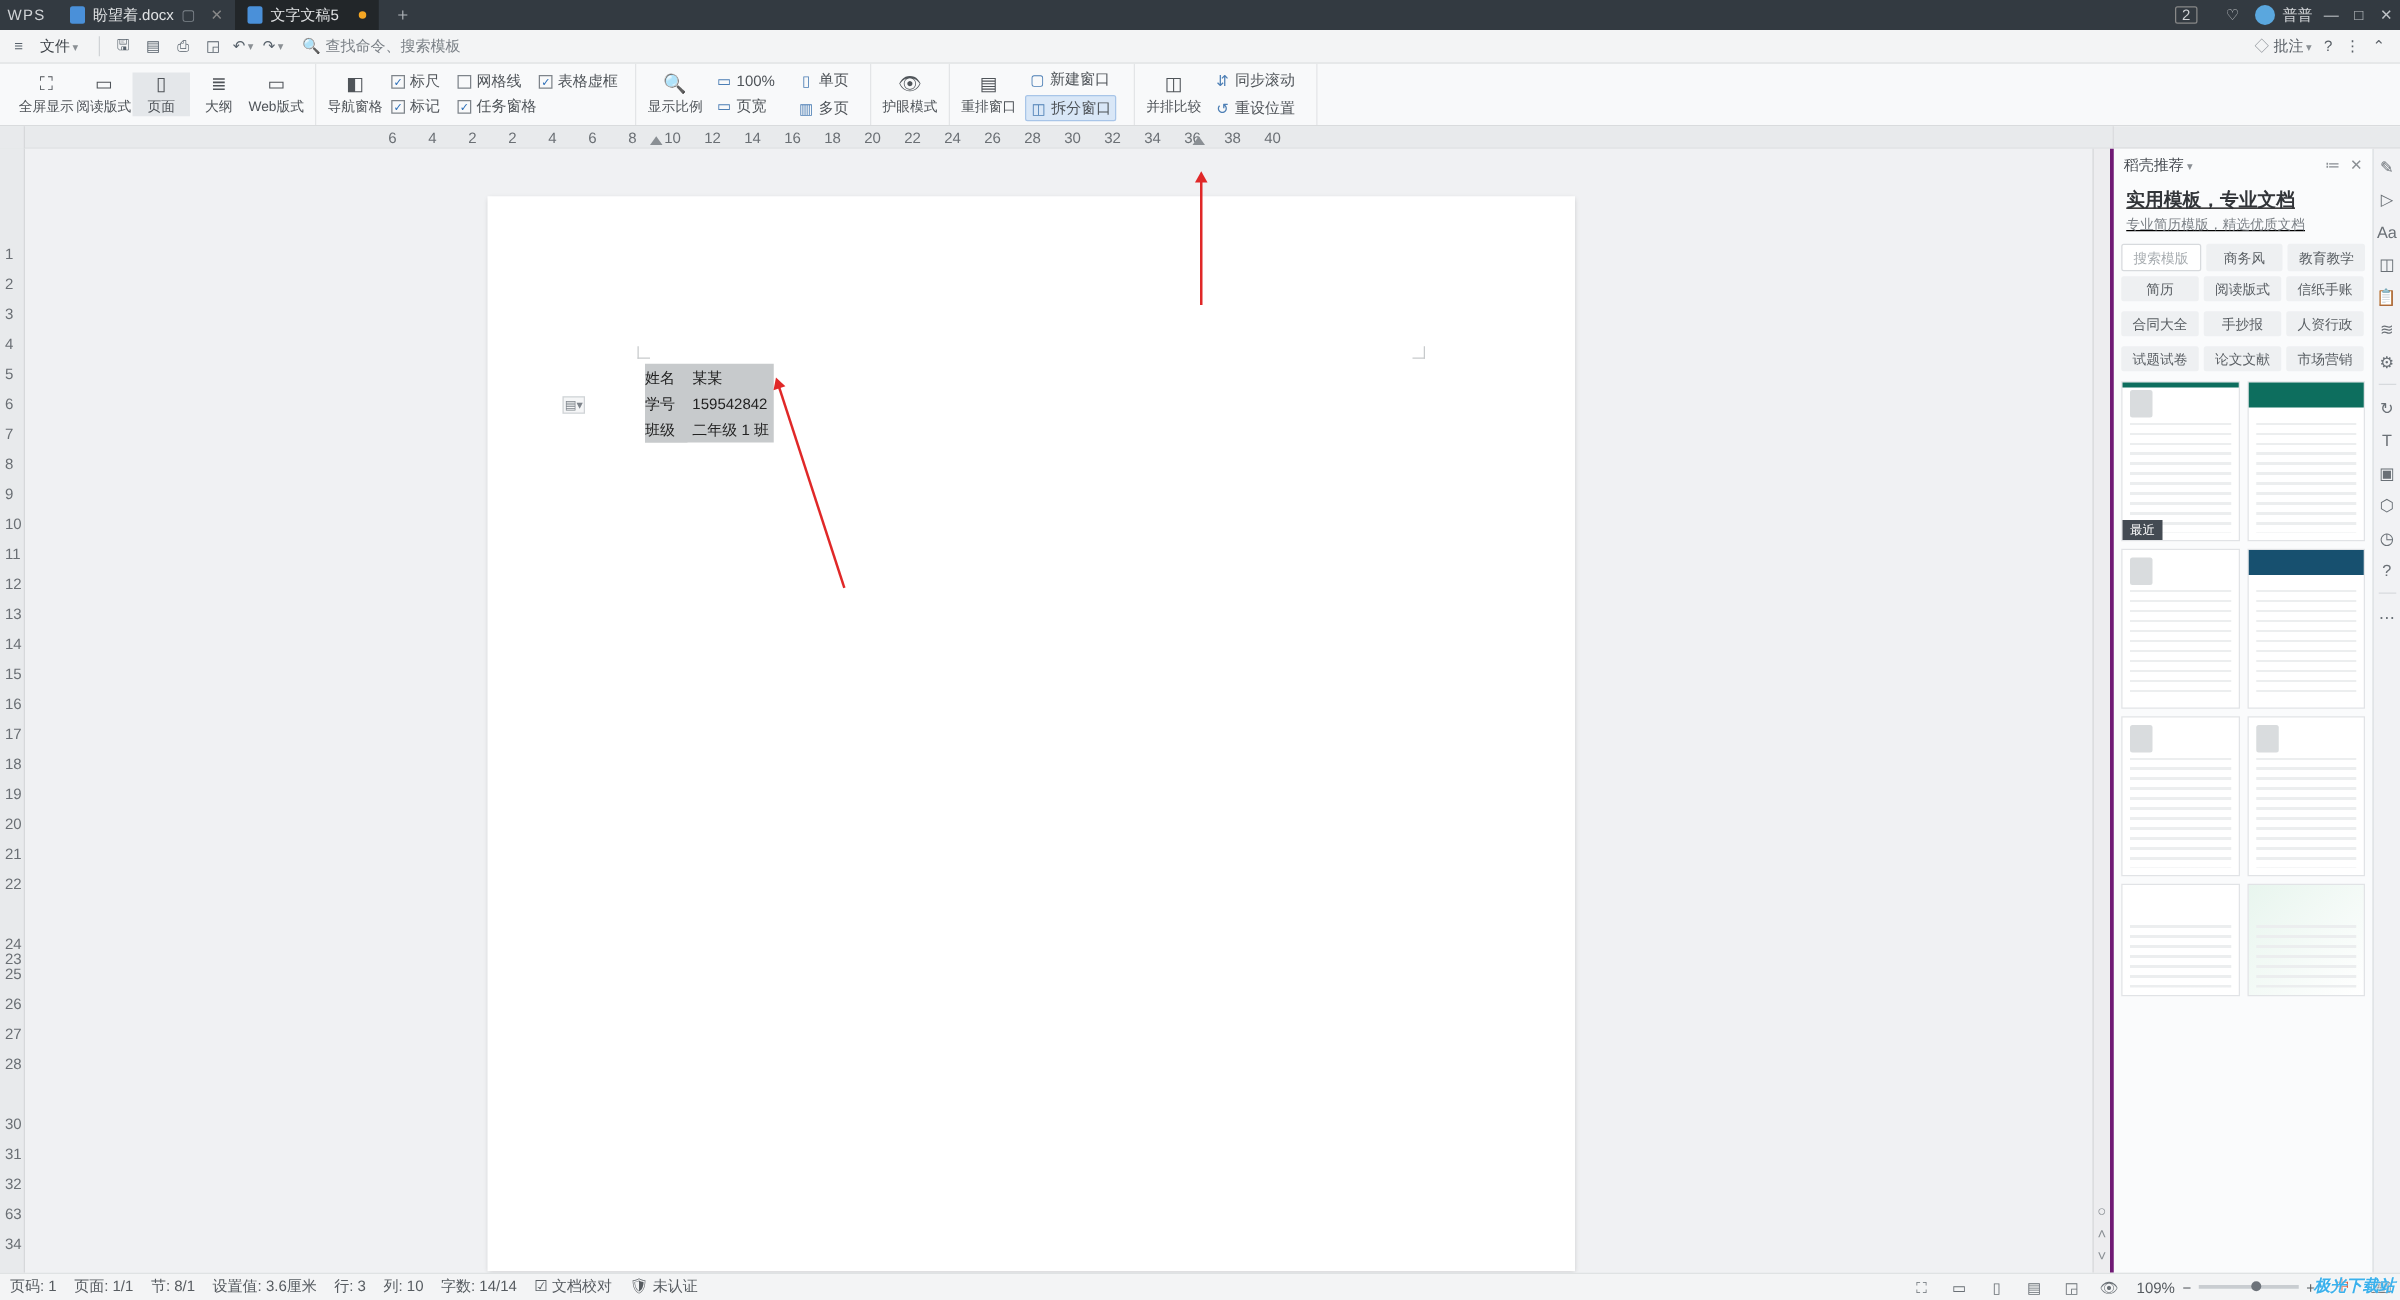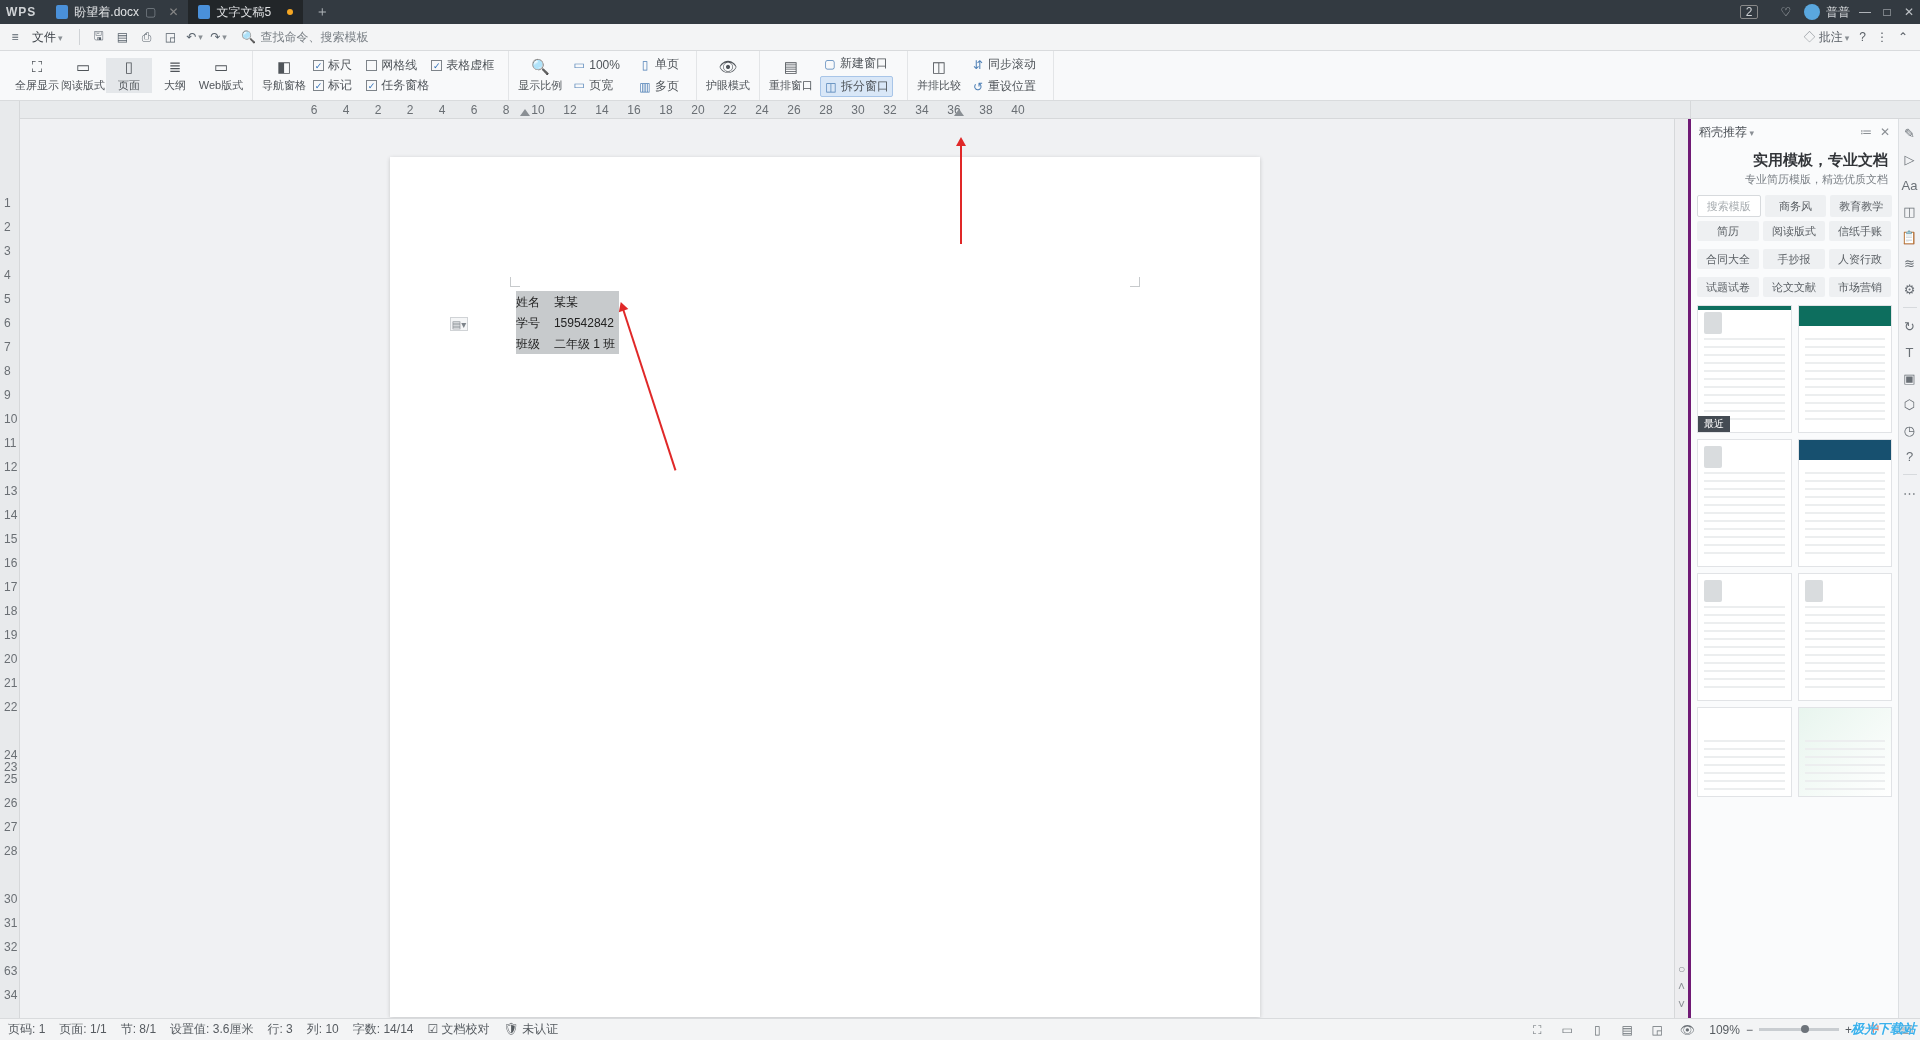--- a/index.html
+++ b/index.html
@@ -1,20 +1,20 @@
 <!DOCTYPE html>
 <html><head>
 <meta charset="utf-8">
 <style>
 * { margin:0; padding:0; box-sizing:border-box; font-family:"Microsoft YaHei","Segoe UI",sans-serif; font-size:12px; }
 html,body { width:1920px; height:1040px; overflow:hidden; background:#fff; }
 
 
 .titlebar { height:24px; background:#333a41; display:flex; align-items:center; color:#d0d3d6; }
-.titlebar .logo { padding:0 10px 0 6px; font-weight:bold; font-size:11px; letter-spacing:1px; }
+.titlebar .logo { padding:0 10px 0 6px; font-weight:normal; font-size:11px; letter-spacing:1px; }
 .titlebar .tab { height:24px; display:flex; align-items:center; padding:0 10px; gap:6px; position:relative; }
 .titlebar .tab.active { background:#222629; }
 .titlebar .tab .doc-ic { width:12px; height:14px; background:#4a90d9; border-radius:2px; display:inline-block; }
 .titlebar .tab .txt { font-size:12px; color:#e0e2e4; }
 .titlebar .tab .close { color:#888; margin-left:6px; }
 .titlebar .tab .dot { width:6px; height:6px; background:#f5a623; border-radius:50%; margin-left:10px; }
 .titlebar .plus { padding:0 12px; color:#aeb3b8; font-size:14px; }
 .titlebar .spacer { flex:1; }
 .titlebar .count-badge { width:18px; height:14px; border:1px solid #888; border-radius:2px; display:flex; align-items:center; justify-content:center; font-size:10px; margin-right:14px; }
 .titlebar .tb-ic { width:16px; text-align:center; margin:0 6px; color:#c0c4c8; }
@@ -79,21 +79,21 @@
 .arrow.diag::before { content:""; position:absolute; top:-7px; left:-4px; border-left:5px solid transparent; border-right:5px solid transparent; border-bottom:9px solid #e02828; }
 .little-tool { position:absolute; width:18px; height:14px; background:#f5f6f7; border:1px solid #d0d3d6; display:flex; align-items:center; justify-content:center; color:#7d838a; font-size:10px; }
 .scroll-track { width:14px; background:#ededef; border-left:1px solid #d6d8da; position:relative; }
 .nav-dots { position:absolute; bottom:6px; left:2px; right:2px; display:flex; flex-direction:column; align-items:center; gap:4px; color:#8a8f94; font-size:10px; }
 
 
 .rightpane { width:210px; background:#fafbfc; border-left:3px solid #701a75; display:flex; flex-direction:column; }
 .rightpane .hdr { height:26px; display:flex; align-items:center; justify-content:space-between; padding:0 8px; color:#4a4f55; }
 .rightpane .hdr .t::after { content:" ▾"; font-size:9px; color:#8a8f94; }
 .rightpane .hdr .ctl { display:flex; gap:8px; color:#8a8f94; }
-.rightpane .promo { padding:6px 10px 4px; text-align:right; }
+.rightpane .promo { padding:6px 10px 4px; text-align:left;text-decoration:underline; }
 .rightpane .promo .big { font-size:15px; font-weight:bold; color:#323539; }
 .rightpane .promo .sub { font-size:11px; color:#7b8086; margin-top:2px; }
 .rightpane .chips { display:flex; gap:4px; padding:4px 6px; }
 .chip { flex:1; height:22px; background:#eef0f2; display:flex; align-items:center; justify-content:center; font-size:11px; color:#5a5f64; border-radius:2px; }
 .chip.input { background:#fff; border:1px solid #d7dadd; color:#a7acb0;text-align:center; }
 .rightpane .cats { display:flex; flex-wrap:wrap; gap:4px; padding:0 6px; }
 .cat { width:calc(33.33% - 3px); height:20px; background:#eef0f2; display:flex; align-items:center; justify-content:center; font-size:11px; color:#5a5f64; margin-bottom:4px; border-radius:2px; }
 .tpl-grid { flex:1; overflow:auto; padding:4px 6px; display:flex; flex-wrap:wrap; gap:6px; align-content:flex-start; }
 .tpl { width:calc(50% - 3px); height:128px; background:#fff; border:1px solid #e1e3e6; position:relative; }
 .tpl .hd { height:20px; background:#0d6e5e; }

